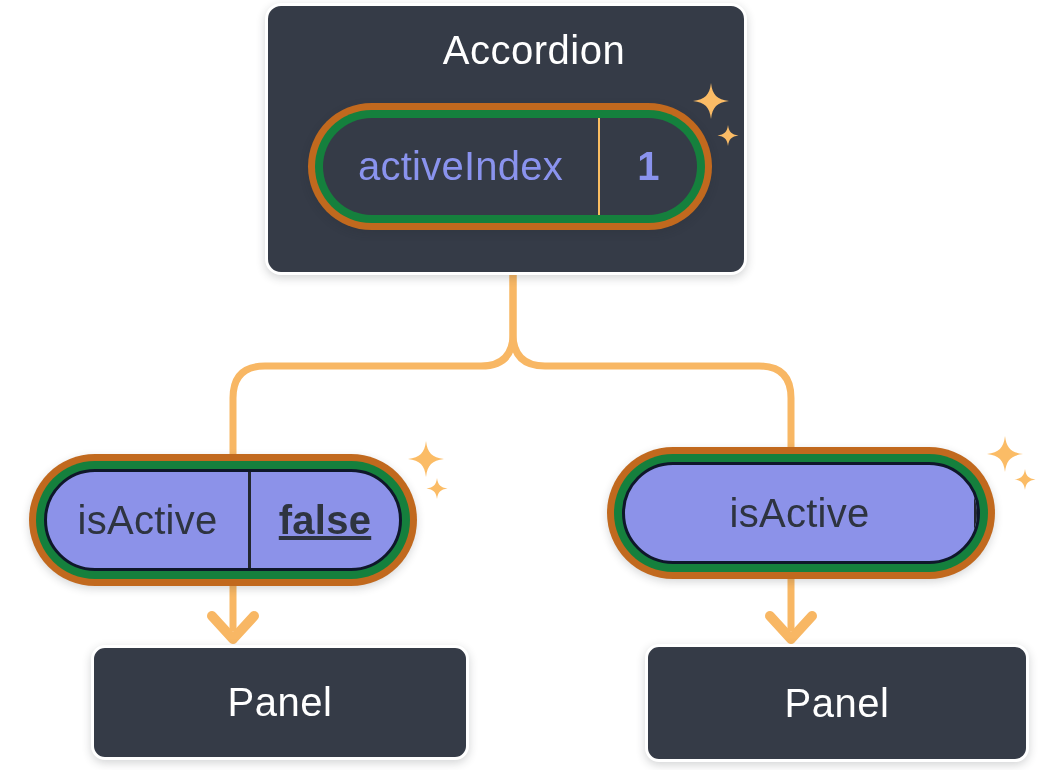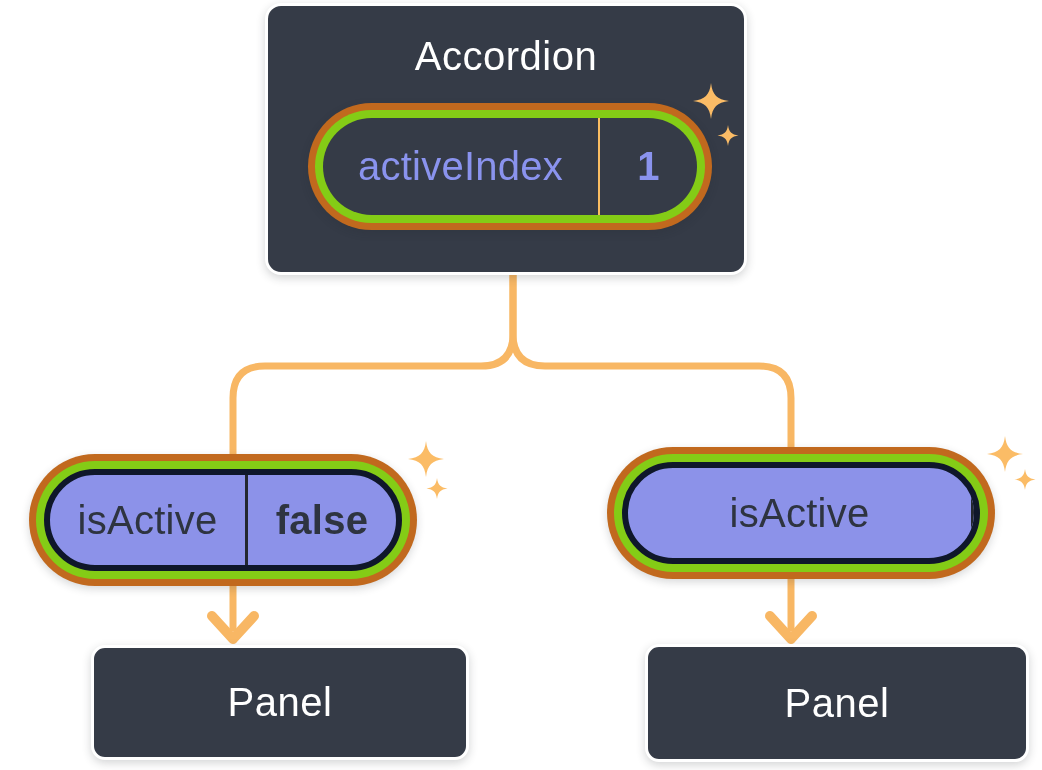--- a/index.html
+++ b/index.html
@@ -18,59 +18,60 @@
     position: absolute;
     box-sizing: border-box;
     background: #353B47;
     border: 3px solid #ffffff;
     box-shadow: 0 3px 10px rgba(35,39,47,0.20);
     z-index: 2;
   }
   .accordion-card { left:265px; top:3px; width:482px; height:272px; border-radius:16px; }
   .panel-card   { border-radius:14px; display:flex; align-items:center; justify-content:center;margin-left:48px; }
   .card-title {
-    position:absolute; left:0; top:26px; width:100%;
+    position:absolute; left:0; top:20px; width:100%;
     text-align:center; color:#ffffff; font-size:40px; line-height:48px;
     letter-spacing:0.5px;
+    padding-left:28px;
   }
   .panel-title { color:#ffffff; font-size:40px; letter-spacing:0.5px; }
 
   
   .pill-outer {
     box-sizing:border-box;
     border-radius:999px;
     background:#C1691E;
     padding:7px;
     box-shadow: 0 3px 8px rgba(35,39,47,0.18);
   }
   .pill-ring {
     border-radius:999px;
-    background:#84cc16;
+    background:#15803d;
     padding:8px;
     height:100%;
     box-sizing:border-box;
   }
   .pill-core {
     border-radius:999px;
     height:100%;
     box-sizing:border-box;
     display:flex;
     align-items:stretch;
     overflow:hidden;
   }
   .state-core { background:#353B47; }
-  .prop-core  { background:#8C92E9; border:6px solid #0f172a; }
+  .prop-core  { background:#8C92E9; border:3px solid #0f172a; }
 
   .pill-section {
     display:flex; align-items:center; justify-content:center;
     font-size:40px; letter-spacing:0.25px;
   }
   .pill-label { flex:1; }
   .state-value { width:97px;  }
-  .prop-value  { width:148px; }
+  .prop-value  { width:148px;text-decoration:underline; }
   .pill-divider { width:2px; }
   .divider-orange { background:#FABD62; }
   .divider-dark   { width:3px; background:#23272F; }
 
   .state-pill { position:absolute; left:40px; top:97px; width:404px; height:127px; }
   .prop-pill  { position:absolute; width:388px; height:132px; z-index:3; }
   .prop-pill-left  { left:29px;  top:454px; }
   .prop-pill-right { left:607px; top:447px; }
 
   .purple-text { color:#8A93EE; }

